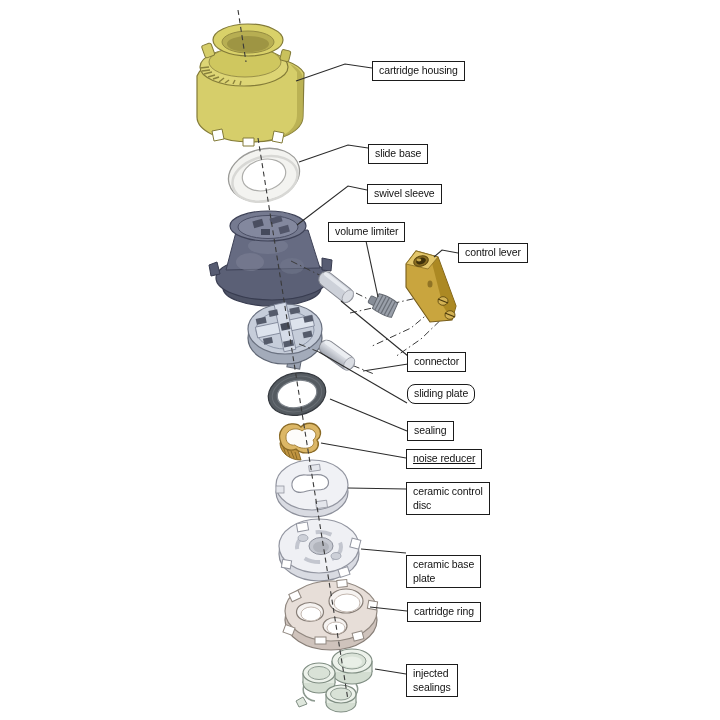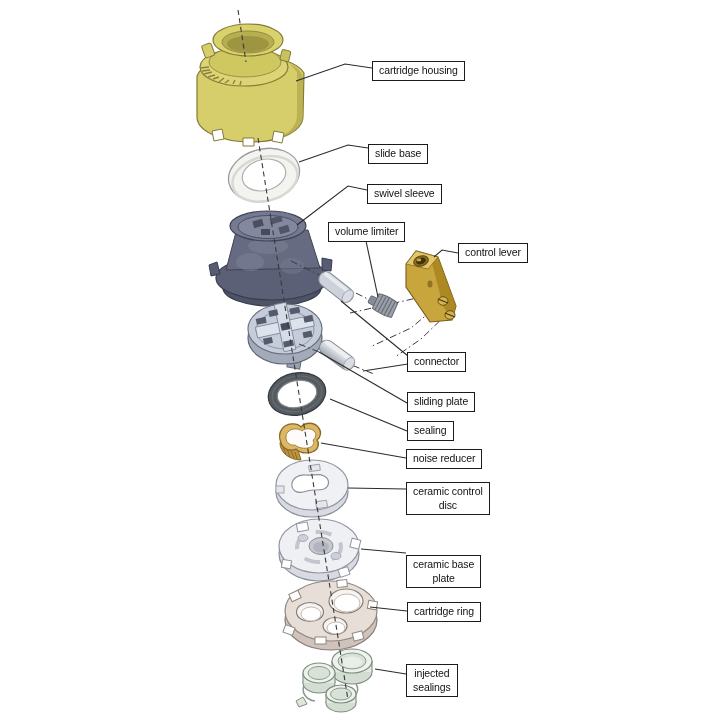--- a/index.html
+++ b/index.html
@@ -1,17 +1,17 @@
 <!DOCTYPE html>
 <html><head>
 <meta charset="utf-8">
 <style>
   html,body{margin:0;padding:0;background:#fff;}
   .stage{position:relative;width:720px;height:720px;background:#ffffff;overflow:hidden;
-         font-family:"Liberation Sans",sans-serif;text-align:center;}
+         font-family:"Liberation Sans",sans-serif;}
   .stage svg{position:absolute;left:0;top:0;}
   .lbl{position:absolute;border:1.5px solid #1b1b1b;background:#ffffff;color:#111;
        padding:2px 6px;font-size:10.5px;line-height:1.3;letter-spacing:-0.1px;
        white-space:pre;box-sizing:border-box;}
 </style>
 </head>
 <body>
 
 <div class="stage">
 
@@ -253,23 +253,23 @@
     <path d="M258,138 L348,700"></path>
   </g>
 </svg>
 
   <div class="lbl" style="left:372px;top:61px;">cartridge housing</div>
   <div class="lbl" style="left:368px;top:144px;">slide base</div>
   <div class="lbl" style="left:367px;top:184px;">swivel sleeve</div>
   <div class="lbl" style="left:328px;top:222px;">volume limiter</div>
   <div class="lbl" style="left:458px;top:243px;">control lever</div>
   <div class="lbl" style="left:407px;top:352px;">connector</div>
-  <div class="lbl" style="left:407px;top:392px;">sliding plate</div>
+  <div class="lbl" style="left:407px;top:384px;border-radius:8px;">sliding plate</div>
   <div class="lbl" style="left:407px;top:421px;">sealing</div>
-  <div class="lbl" style="left:406px;top:449px;">noise reducer</div>
+  <div class="lbl" style="left:406px;top:449px;text-decoration:underline;">noise reducer</div>
   <div class="lbl" style="left:406px;top:482px;">ceramic control
 disc</div>
   <div class="lbl" style="left:406px;top:543px;margin-top:12px;">ceramic base
 plate</div>
   <div class="lbl" style="left:407px;top:602px;">cartridge ring</div>
   <div class="lbl" style="left:406px;top:664px;">injected
 sealings</div>
 
 </div>
 

